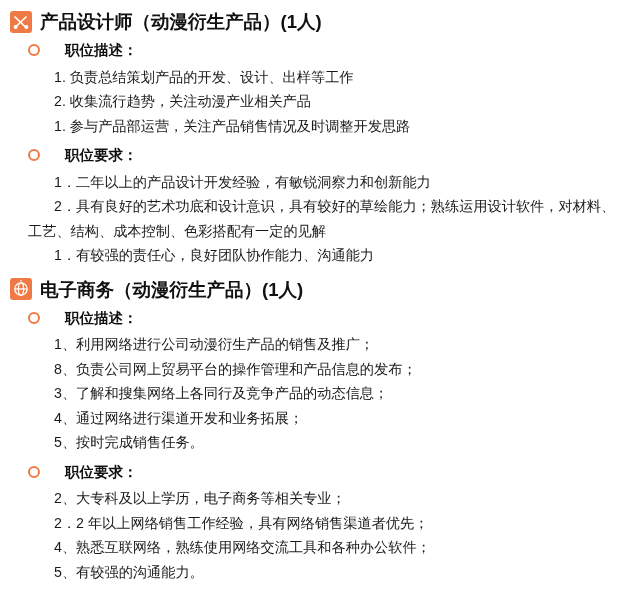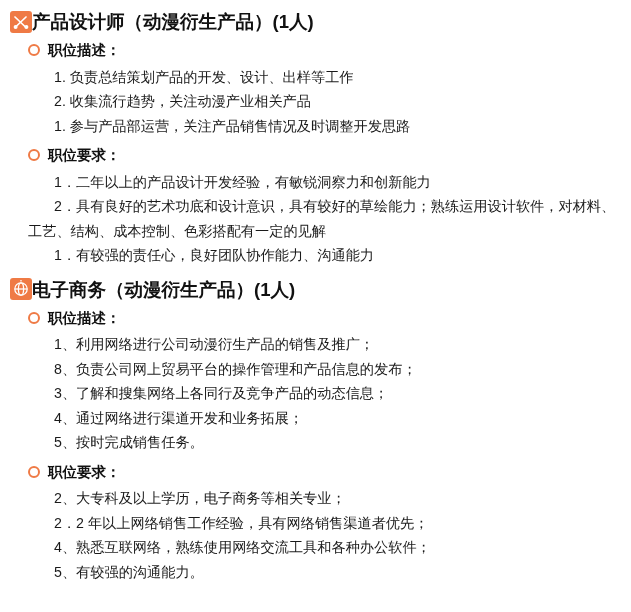--- a/index.html
+++ b/index.html
@@ -19,20 +19,21 @@
     height: 612px;
     position: relative;
     box-sizing: border-box;
     padding: 8px 10px 0 10px;
   }
 
   
   .job-head {
     display: flex;
     align-items: center;
+    gap: 8px;
     margin: 2px 0 6px 0;
   }
   .job-head .badge {
     width: 22px;
     height: 22px;
     flex: 0 0 22px;
     display: flex;
     align-items: center;
     justify-content: center;
   }
@@ -42,21 +43,21 @@
     font-weight: bold;
     letter-spacing: 0px;
     color: #111;
     line-height: 1.25;
   }
 
   
   .sub-head {
     display: flex;
     align-items: flex-start;
-    gap: 8px;
+    gap: 25px;
     margin: 7px 0 3px 18px;
   }
   .ring {
     width: 12px;
     height: 12px;
     flex: 0 0 12px;
     border: 2px solid #ef7a45;
     border-radius: 50%;
     box-sizing: border-box;
     margin-top: 4px;

